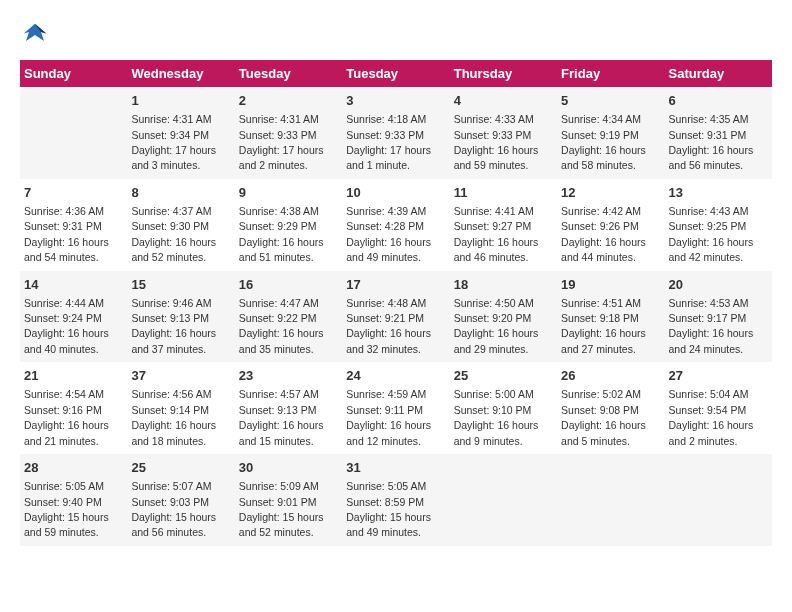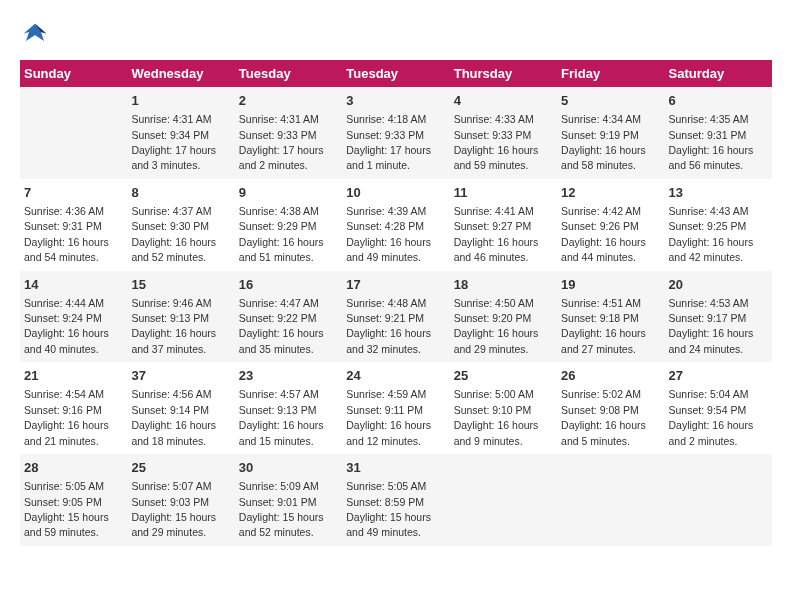--- a/index.html
+++ b/index.html
@@ -223,26 +223,26 @@
           <span class="day-info">Sunset: 9:08 PM</span><br>
           <span class="day-info">Daylight: 16 hours and 5 minutes.</span></td>
         <td><span class="day-num">27</span>
           <span class="day-info">Sunrise: 5:04 AM</span><br>
           <span class="day-info">Sunset: 9:54 PM</span><br>
           <span class="day-info">Daylight: 16 hours and 2 minutes.</span></td>
       </tr>
       <tr>
         <td><span class="day-num">28</span>
           <span class="day-info">Sunrise: 5:05 AM</span><br>
-          <span class="day-info">Sunset: 9:05 PM</span><br>
+          <span class="day-info">Sunset: 9:40 PM</span><br>
           <span class="day-info">Daylight: 15 hours and 59 minutes.</span></td>
         <td><span class="day-num">25</span>
           <span class="day-info">Sunrise: 5:07 AM</span><br>
           <span class="day-info">Sunset: 9:03 PM</span><br>
-          <span class="day-info">Daylight: 15 hours and 29 minutes.</span></td>
+          <span class="day-info">Daylight: 15 hours and 56 minutes.</span></td>
         <td><span class="day-num">30</span>
           <span class="day-info">Sunrise: 5:09 AM</span><br>
           <span class="day-info">Sunset: 9:01 PM</span><br>
           <span class="day-info">Daylight: 15 hours and 52 minutes.</span></td>
         <td><span class="day-num">31</span>
           <span class="day-info">Sunrise: 5:05 AM</span><br>
           <span class="day-info">Sunset: 8:59 PM</span><br>
           <span class="day-info">Daylight: 15 hours and 49 minutes.</span></td>
         <td>&nbsp;</td>
         <td>&nbsp;</td>

